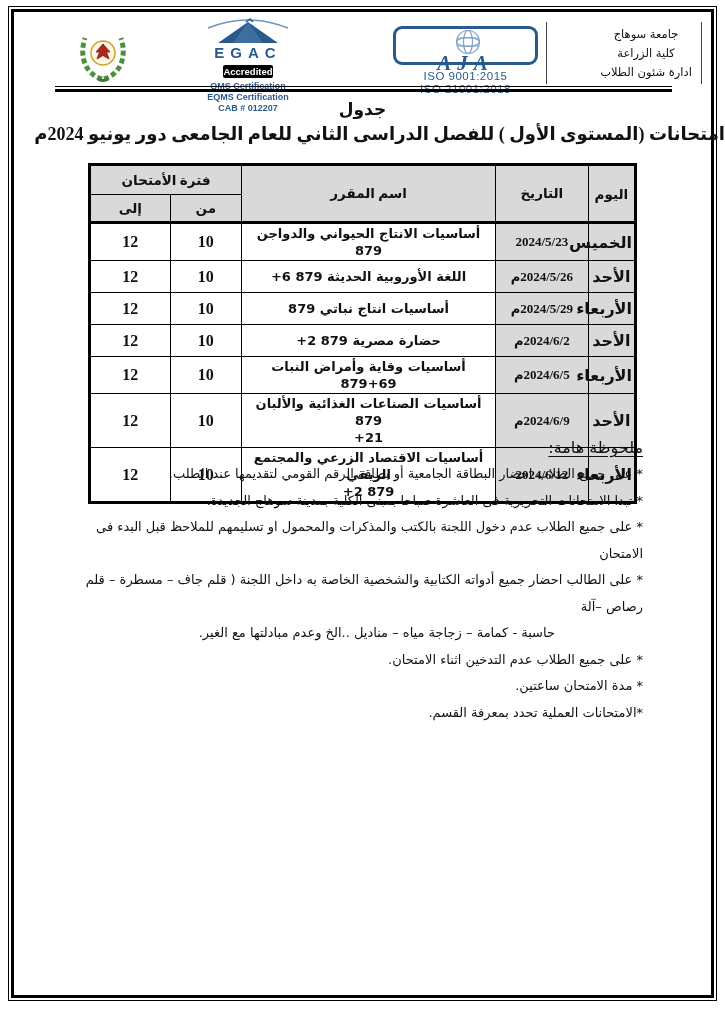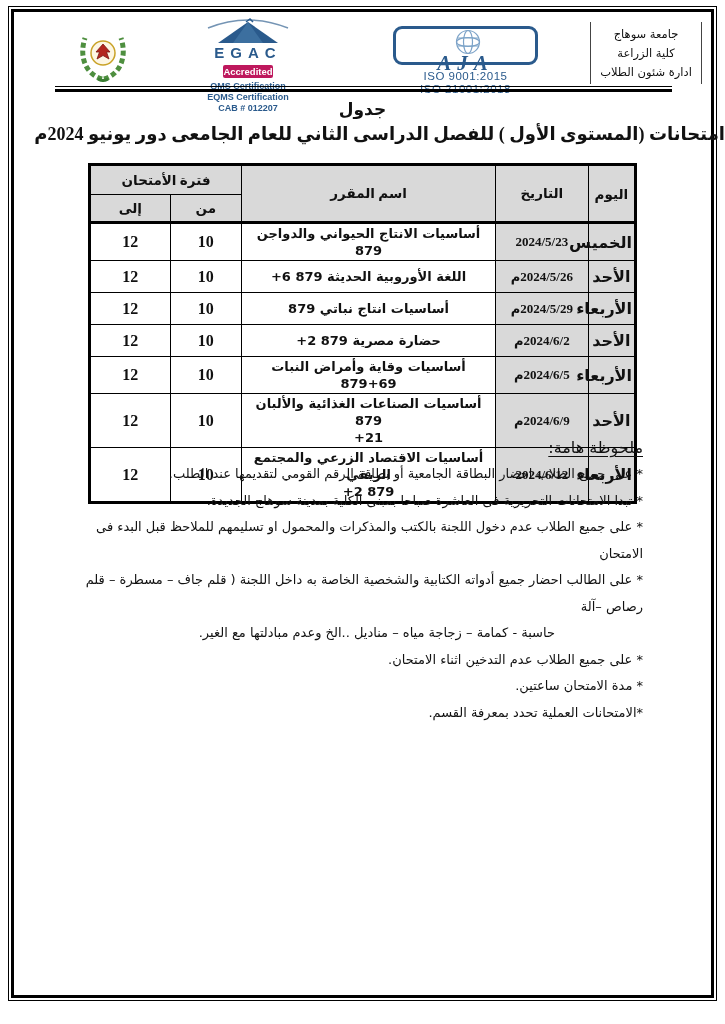--- a/index.html
+++ b/index.html
@@ -6,26 +6,26 @@
   .page{position:relative;width:725px;height:1024px;background:#fff;overflow:hidden;
         font-family:"Liberation Serif","DejaVu Sans",serif;color:#111;}
   .frame{position:absolute;left:11px;top:9px;right:11px;bottom:26px;
          border:3px solid #000;outline:1px solid #000;outline-offset:2px;pointer-events:none;}
 
   
   .org-block{position:absolute;right:23px;top:22px;width:110px;height:62px;
              border-left:1px solid #444;border-right:1px solid #444;
              display:flex;flex-direction:column;justify-content:center;gap:3px;
              direction:rtl;text-align:center;font-size:11.5px;line-height:16px;
-             font-family:"DejaVu Sans",sans-serif;}
+             font-family:"DejaVu Sans",sans-serif;padding-left:44px;}
   .wreath{position:absolute;left:76px;top:26px;}
   .egac{position:absolute;left:158px;top:18px;width:180px;text-align:center;color:#2a5a8c;
         font-family:"Liberation Sans","DejaVu Sans",sans-serif;}
   .egac-name{font-weight:bold;font-size:15px;letter-spacing:6px;margin-top:-4px;}
-  .egac-band{display:inline-block;background:#be185d;color:#fff;font-weight:bold;font-size:9.5px;
+  .egac-band{display:inline-block;background:#000000;color:#fff;font-weight:bold;font-size:9.5px;
              padding:1px 0;border-radius:2px;margin-top:1px;}
   .egac-lines{font-weight:bold;font-size:9px;line-height:11px;margin-top:2px;}
   .aja{position:absolute;left:393px;top:26px;width:145px;text-align:center;color:#2a5a8c;
        font-family:"Liberation Sans","DejaVu Sans",sans-serif;}
   .aja-box{position:relative;height:33px;border:3px solid #2a5a8c;border-radius:9px;background:#fff;}
   .aja-name{position:absolute;left:0;right:0;top:22px;font-family:"Liberation Serif",serif;
             font-style:italic;font-weight:bold;font-size:21px;letter-spacing:6px;color:#2a5a8c;}
   .aja-iso{font-weight:normal;font-size:11.5px;line-height:13px;margin-top:5px;letter-spacing:.5px;}
   .header-rule{position:absolute;left:55px;right:53px;top:86px;height:2px;
                border-top:1px solid #000;border-bottom:3px solid #000;}

